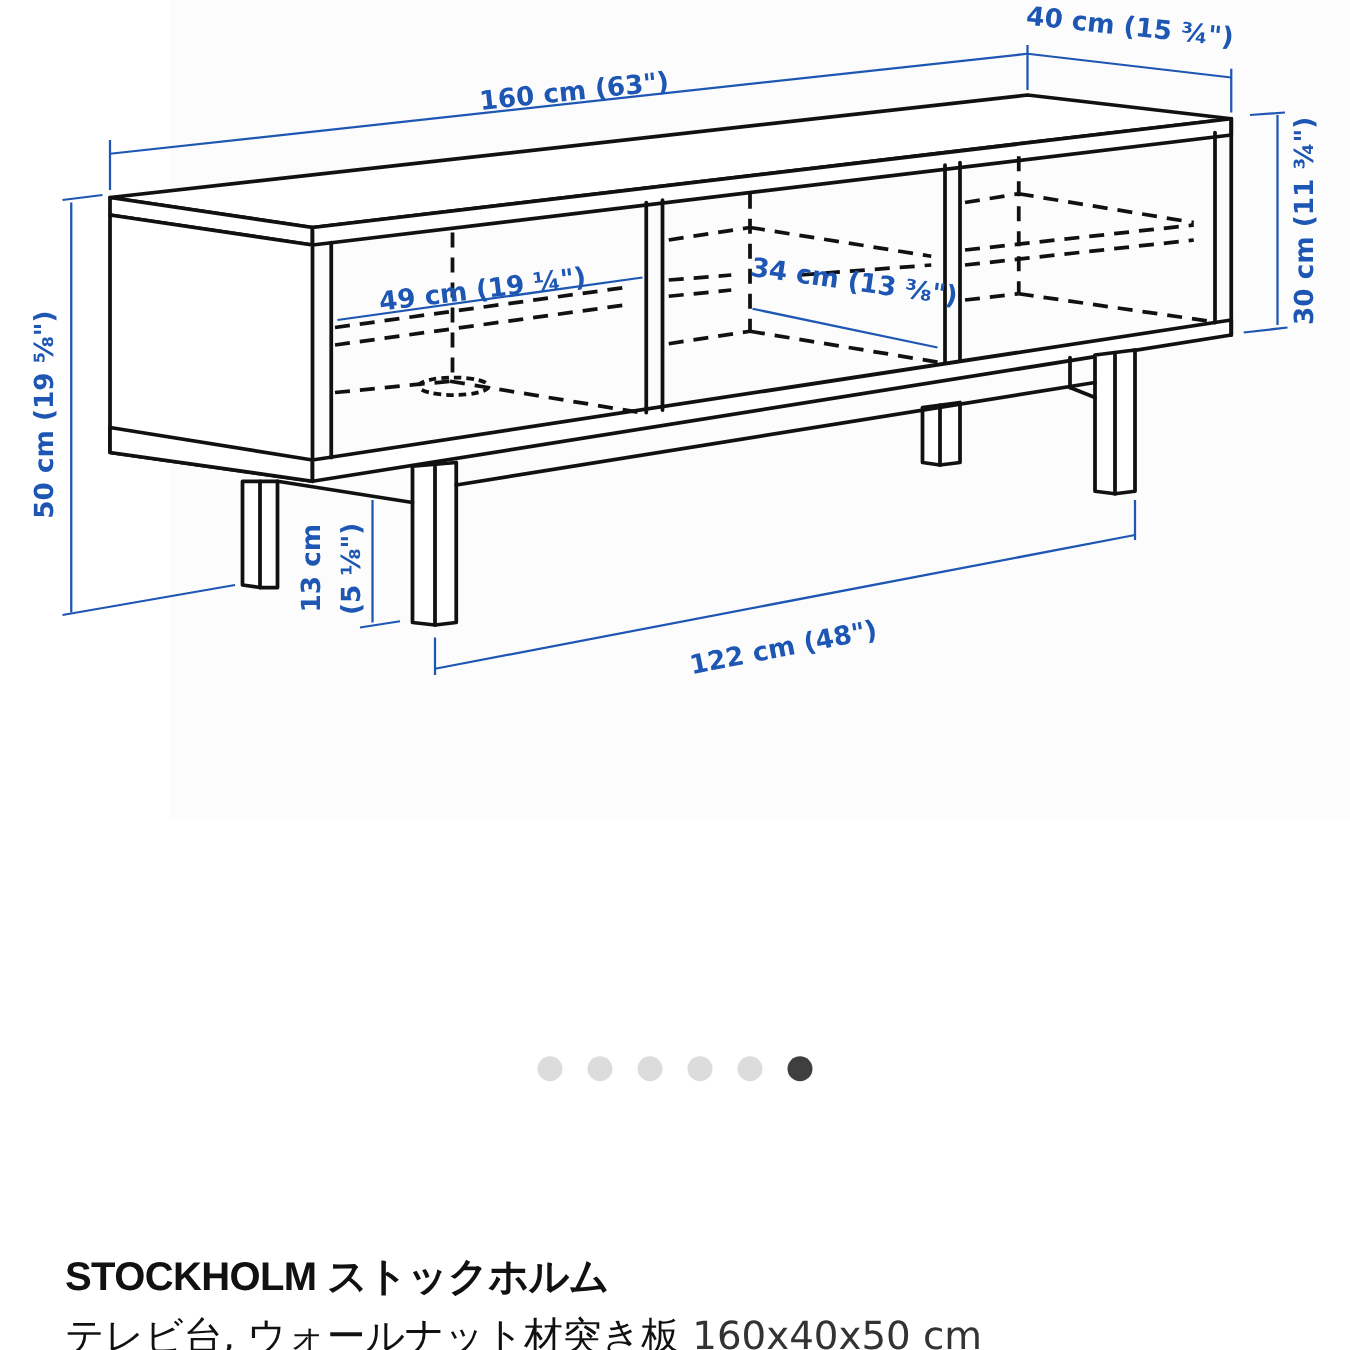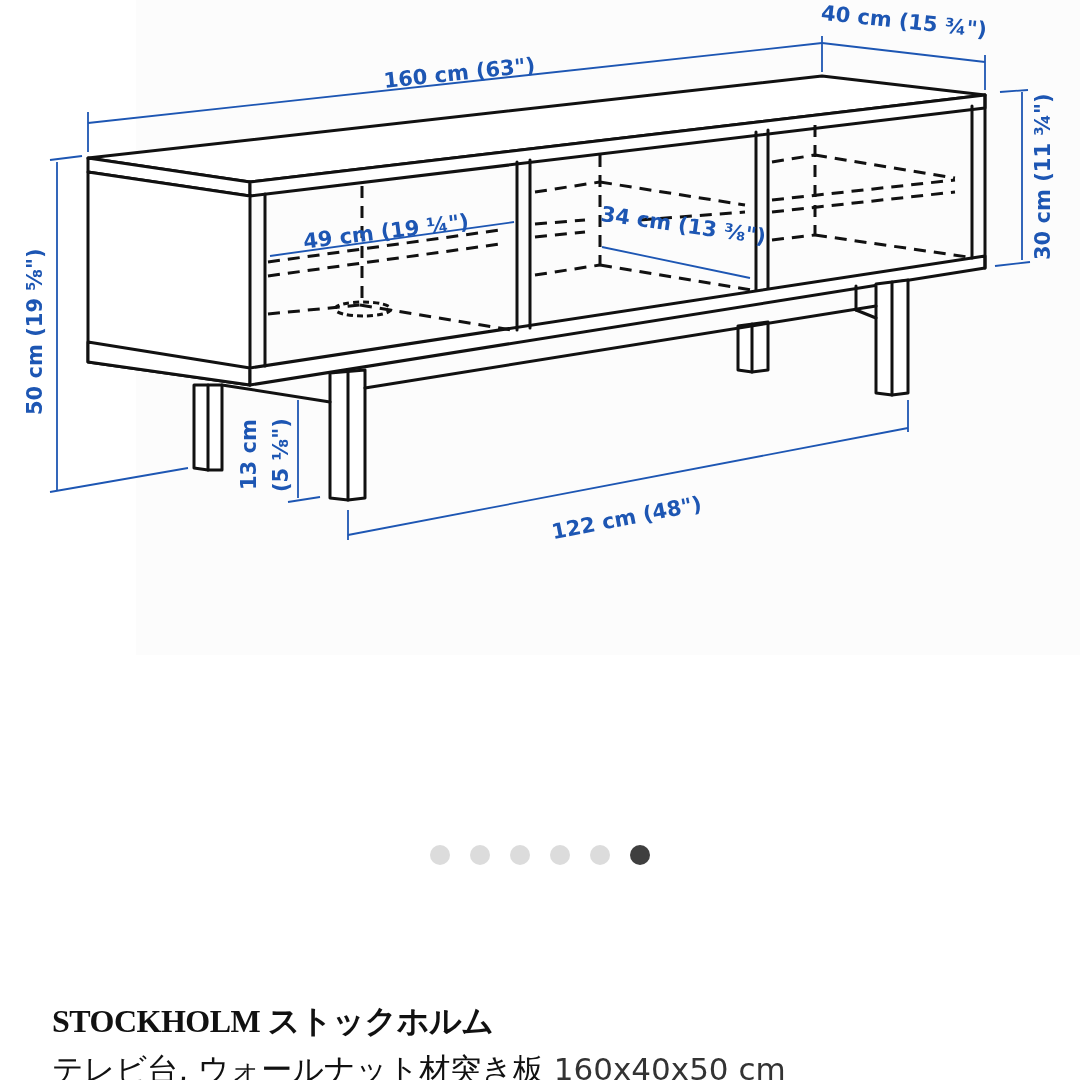--- a/index.html
+++ b/index.html
@@ -5,21 +5,21 @@
     html, body { margin: 0; padding: 0; background: #ffffff; }
     body { width: 1080px; height: 1080px; position: relative; overflow: hidden; font-family: "DejaVu Sans", sans-serif; }
     .image-area { position: absolute; left: 0; top: 0; width: 1080px; height: 660px; background: #ffffff; }
     .image-bg { position: absolute; left: 136px; top: 0; width: 944px; height: 655px; background: #fcfcfc; }
     svg.diagram { position: absolute; left: 0; top: 0; }
     .dim-label { font-family: "DejaVu Sans", sans-serif; font-weight: bold; fill: #1d56b3; font-size: 21px; }
     .pager { position: absolute; left: 0; top: 842px; width: 1080px; height: 26px; display: flex; justify-content: center; align-items: center; gap: 20px; }
     .dot { width: 20px; height: 20px; border-radius: 50%; background: #dcdcdc; cursor: pointer; }
     .dot.active { background: #3f3f3f; }
     .product-info { position: absolute; left: 52px; top: 998px; width: 1010px; }
-    .product-name { font-family: Liberation Serif, serif; font-weight: bold; font-size: 32px; color: #111111; line-height: 46px; white-space: nowrap; letter-spacing: -0.5px; }
+    .product-name { font-family: Liberation Sans, sans-serif; font-weight: bold; font-size: 32px; color: #111111; line-height: 46px; white-space: nowrap; letter-spacing: -0.5px; }
     .product-desc { font-family: "DejaVu Sans", sans-serif; font-size: 31px; color: #111111; line-height: 46px; white-space: nowrap; margin-top: 2px; }
     .product-desc .size { color: #333333; }
   </style>
 </head>
 <body>
 
 <div class="image-area">
   <div class="image-bg"></div>
   <svg class="diagram" width="1080" height="660" viewBox="0 0 1080 660" xmlns="http://www.w3.org/2000/svg">
     <g fill="none" stroke="#111" stroke-width="3" stroke-linejoin="round" stroke-linecap="round">

